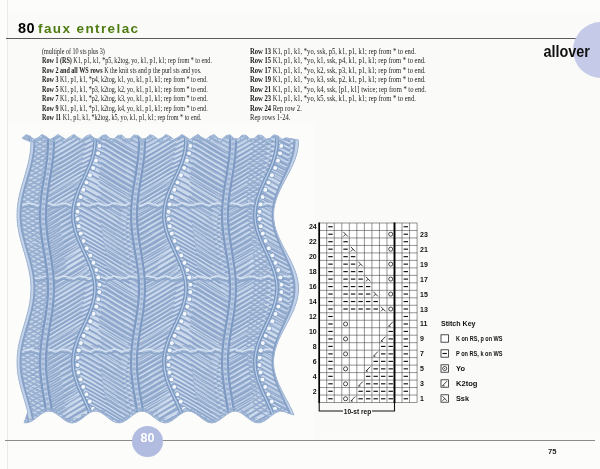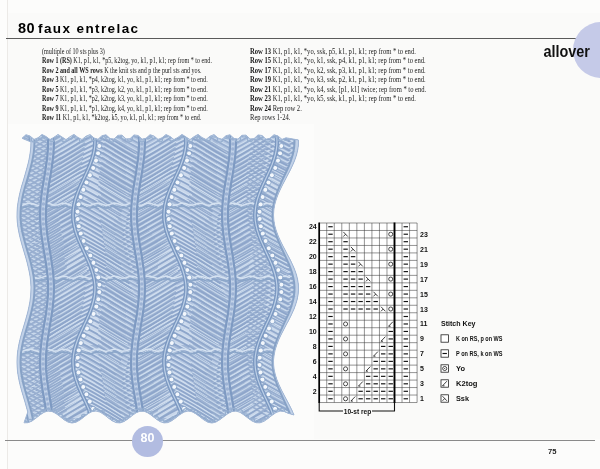--- a/index.html
+++ b/index.html
@@ -10,21 +10,21 @@
 <div style="position:absolute;left:0;top:0;width:600px;height:13px;background:#fcfcfb"></div>
 
 <div style="position:absolute;left:8px;top:124px;width:306px;height:315px;background:#fcfcfb"></div>
 
 <div style="position:absolute;left:0;top:439px;width:600px;height:30px;background:#fcfcfb"></div>
 
 <div style="position:absolute;left:0;top:0;width:7px;height:469px;background:#fdfdfc;border-right:1px solid #eceae7"></div>
 
 <div style="position:absolute;left:18px;top:19.5px;font-size:14.5px;font-weight:bold;color:#000;letter-spacing:0.5px">80</div>
 
-<div style="position:absolute;left:38px;top:20.5px;font-size:13.5px;font-weight:bold;color:#000000;letter-spacing:1.4px">faux entrelac</div>
+<div style="position:absolute;left:38px;top:20.5px;font-size:13.5px;font-weight:bold;color:#4d7c0f;letter-spacing:1.4px">faux entrelac</div>
 
 <div style="position:absolute;left:6px;top:38px;width:572px;height:1px;background:#5a5a5a"></div>
 
 <div style="position:absolute;left:573px;top:22px;width:56px;height:56px;border-radius:50%;background:#c5cae8"></div>
 
 <div style="position:absolute;left:490px;top:41.5px;width:100px;text-align:right;font-size:17px;font-weight:bold;color:#111;transform:scaleX(0.85);transform-origin:100% 50%">allover</div>
 
 <div class="col" style="left:42px;top:46.5px;transform:scaleX(0.745);transform-origin:0 0">
       <div class="ln">(multiple of 10 sts plus 3)</div>
       <div class="ln"><b>Row 1 (RS)</b> K1, p1, k1, *p5, k2tog, yo, k1, p1, k1; rep from * to end.</div>

